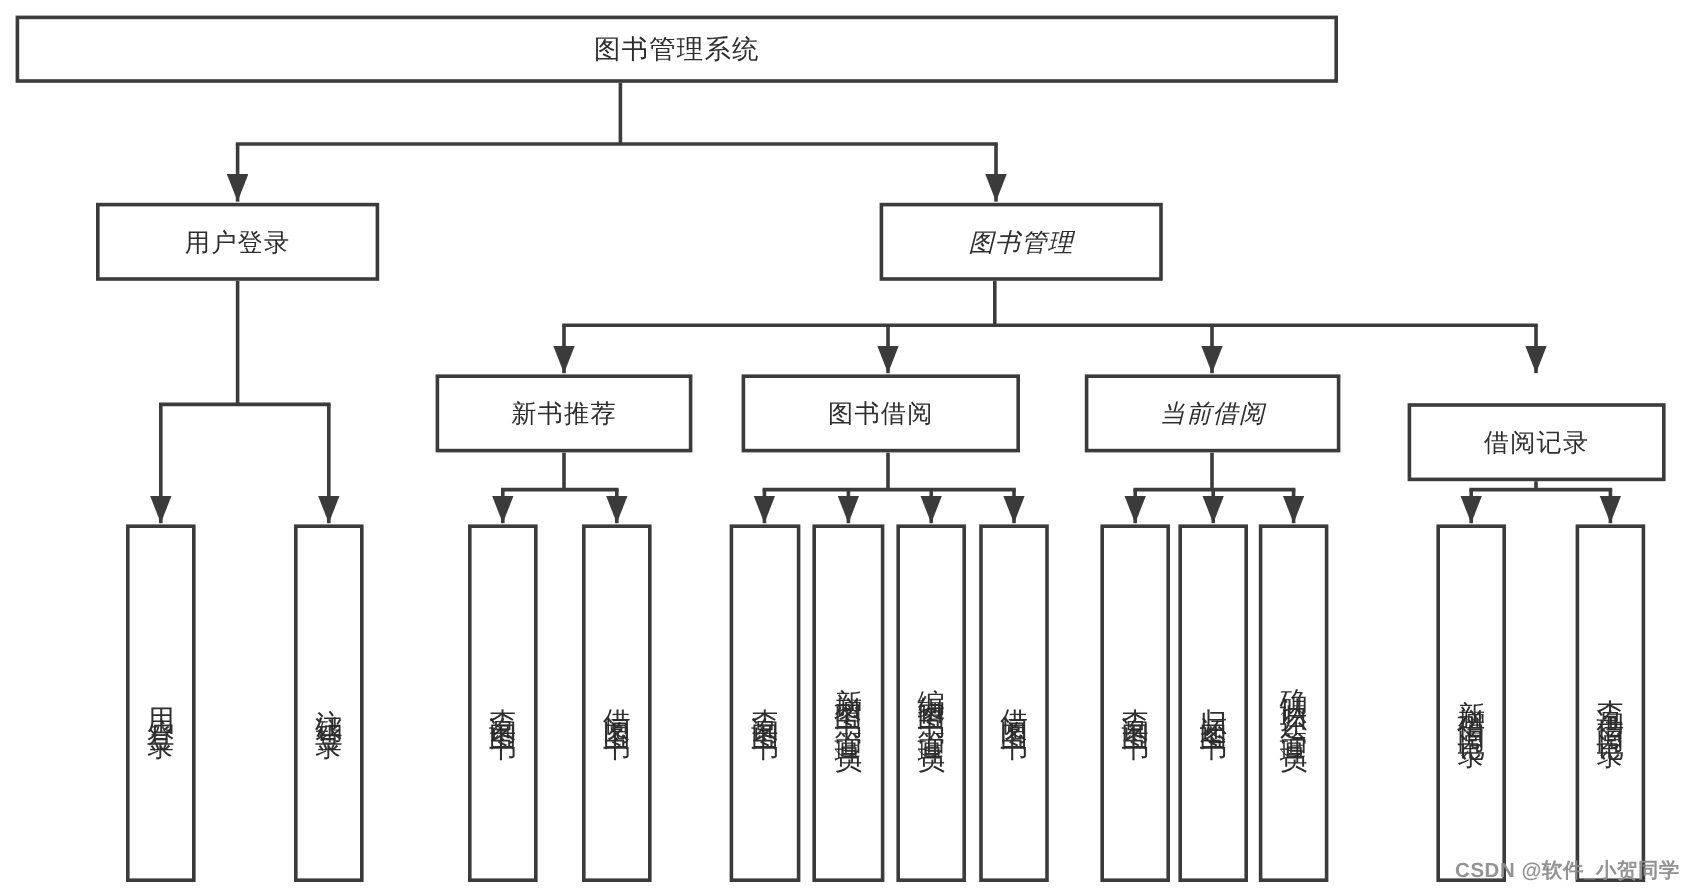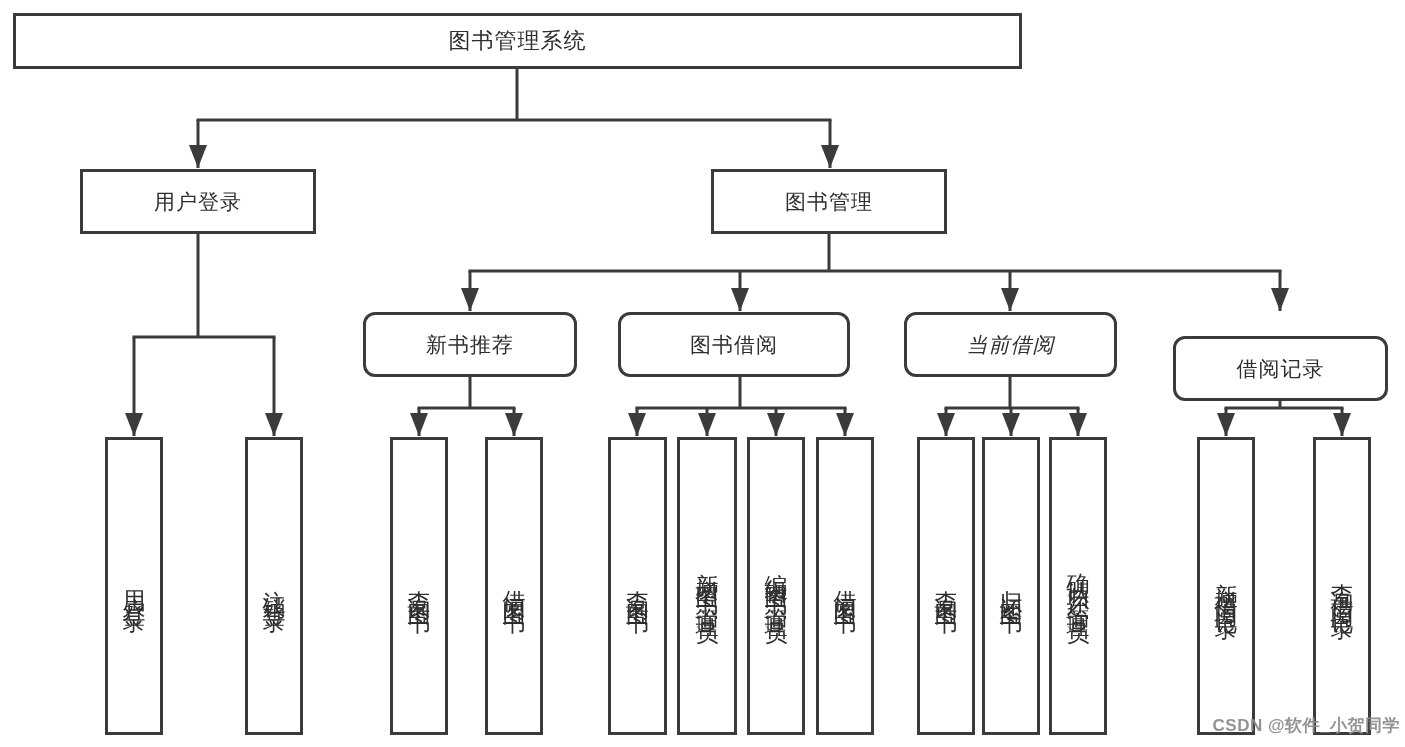--- a/index.html
+++ b/index.html
@@ -32,23 +32,23 @@
     border: 3px solid #3b3b3b;
     background: #ffffff;
     display: flex;
     align-items: center;
     justify-content: center;
     font-size: 21px;
     color: #2e2e2e;
     letter-spacing: 1px;
     z-index: 2;
   }
-  .root-node   { left: 13px;  top: 13px;  width: 1009px; height: 56px; font-size: 22px; }
+  .root-node   { left: 13px;  top: 13px;  width: 1102px; height: 56px; font-size: 22px; }
   .l2-node     { top: 169px;  width: 236px; height: 65px; }
-  .l3-node     { top: 312px;  height: 65px; border-radius: 12px; }
+  .l3-node     { top: 312px;  height: 65px; }
   .leaf {
     position: absolute;
     top: 437px;
     width: 58px;
     height: 298px;
     box-sizing: border-box;
     border: 3px solid #3b3b3b;
     background: #ffffff;
     display: flex;
     align-items: center;
@@ -122,21 +122,21 @@
     </g>
   </svg>
 
   <div class="node root-node">
     <span>图书管理系统</span>
   </div>
 
   <div class="node l2-node" style="left:80px;">
     <span>用户登录</span>
   </div>
-  <div class="node l2-node" style="left:711px;">
+  <div class="node l2-node" style="left:733px;font-style:italic;">
     <span>图书管理</span>
   </div>
 
   <div class="node l3-node" style="left:363px; width:214px;">
     <span>新书推荐</span>
   </div>
   <div class="node l3-node" style="left:618px; width:232px;">
     <span>图书借阅</span>
   </div>
   <div class="node l3-node" style="left:904px; width:213px;font-style:italic;">

